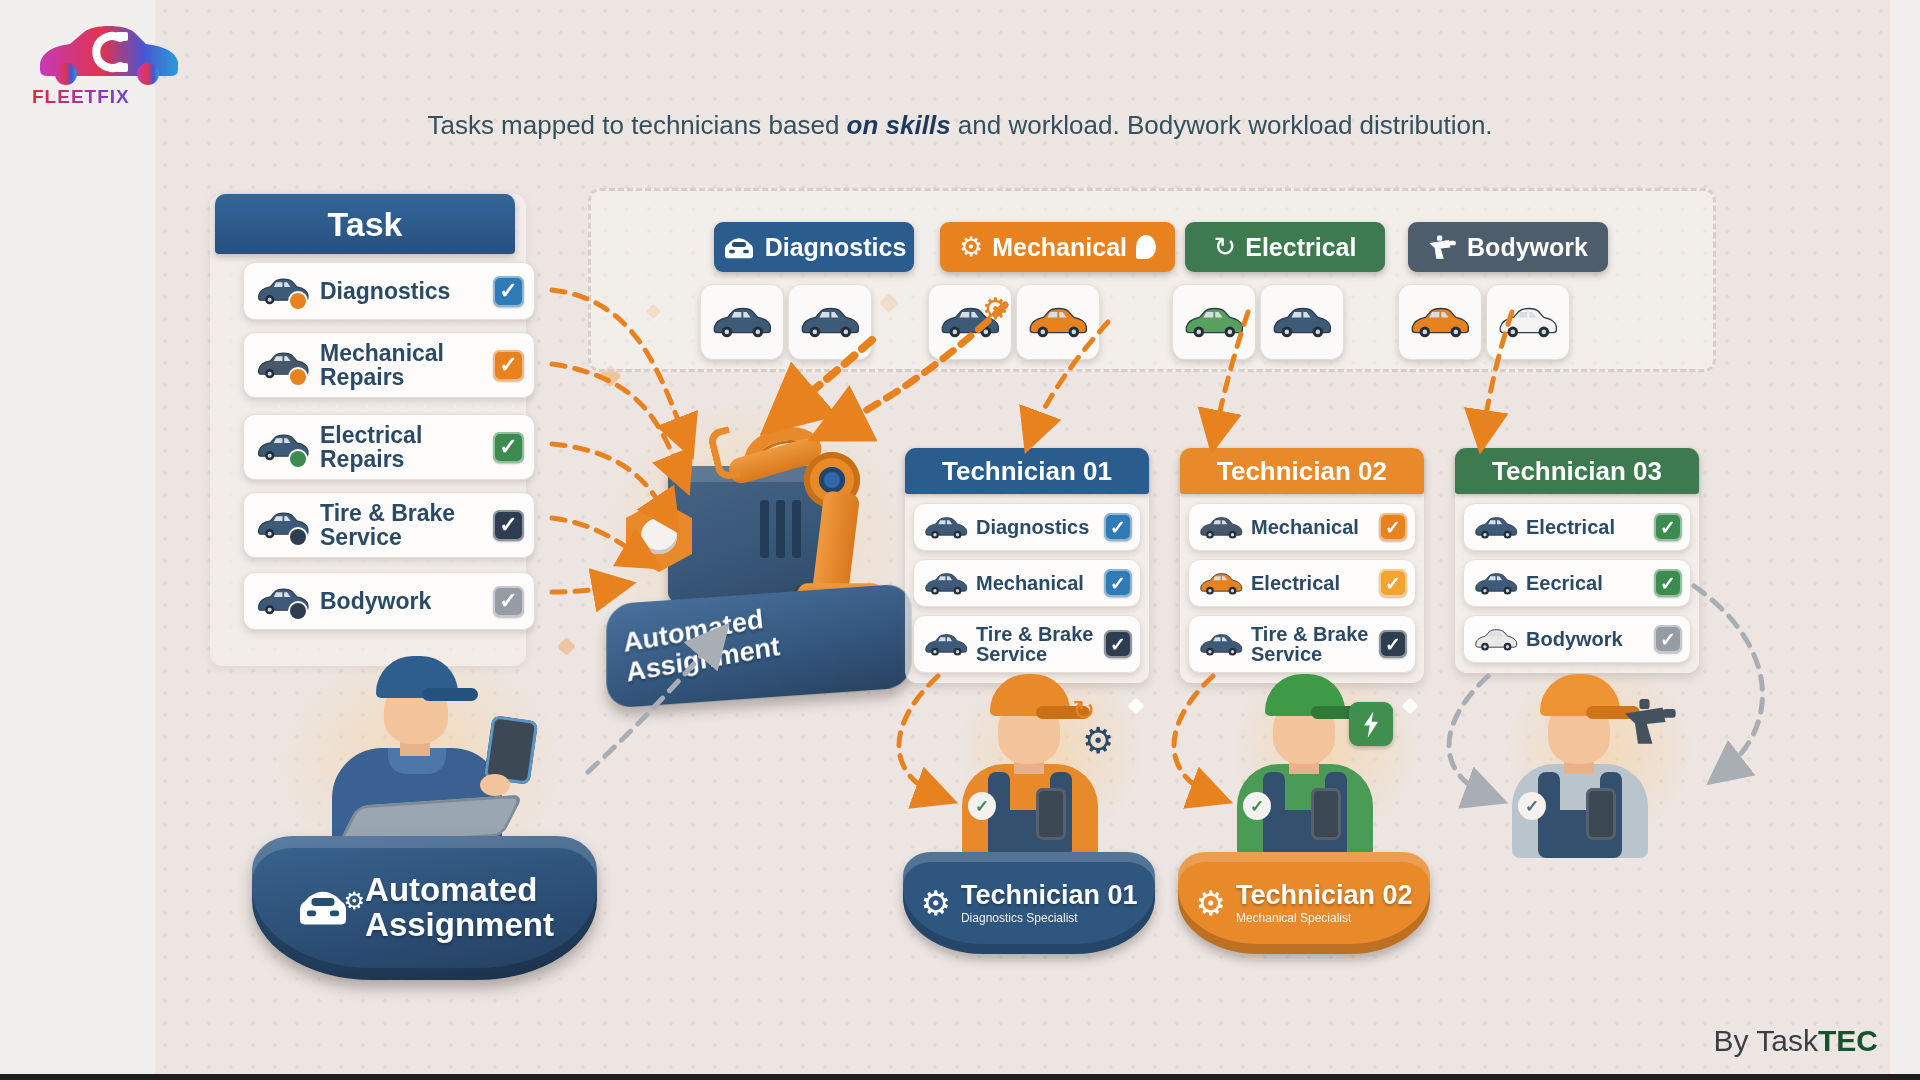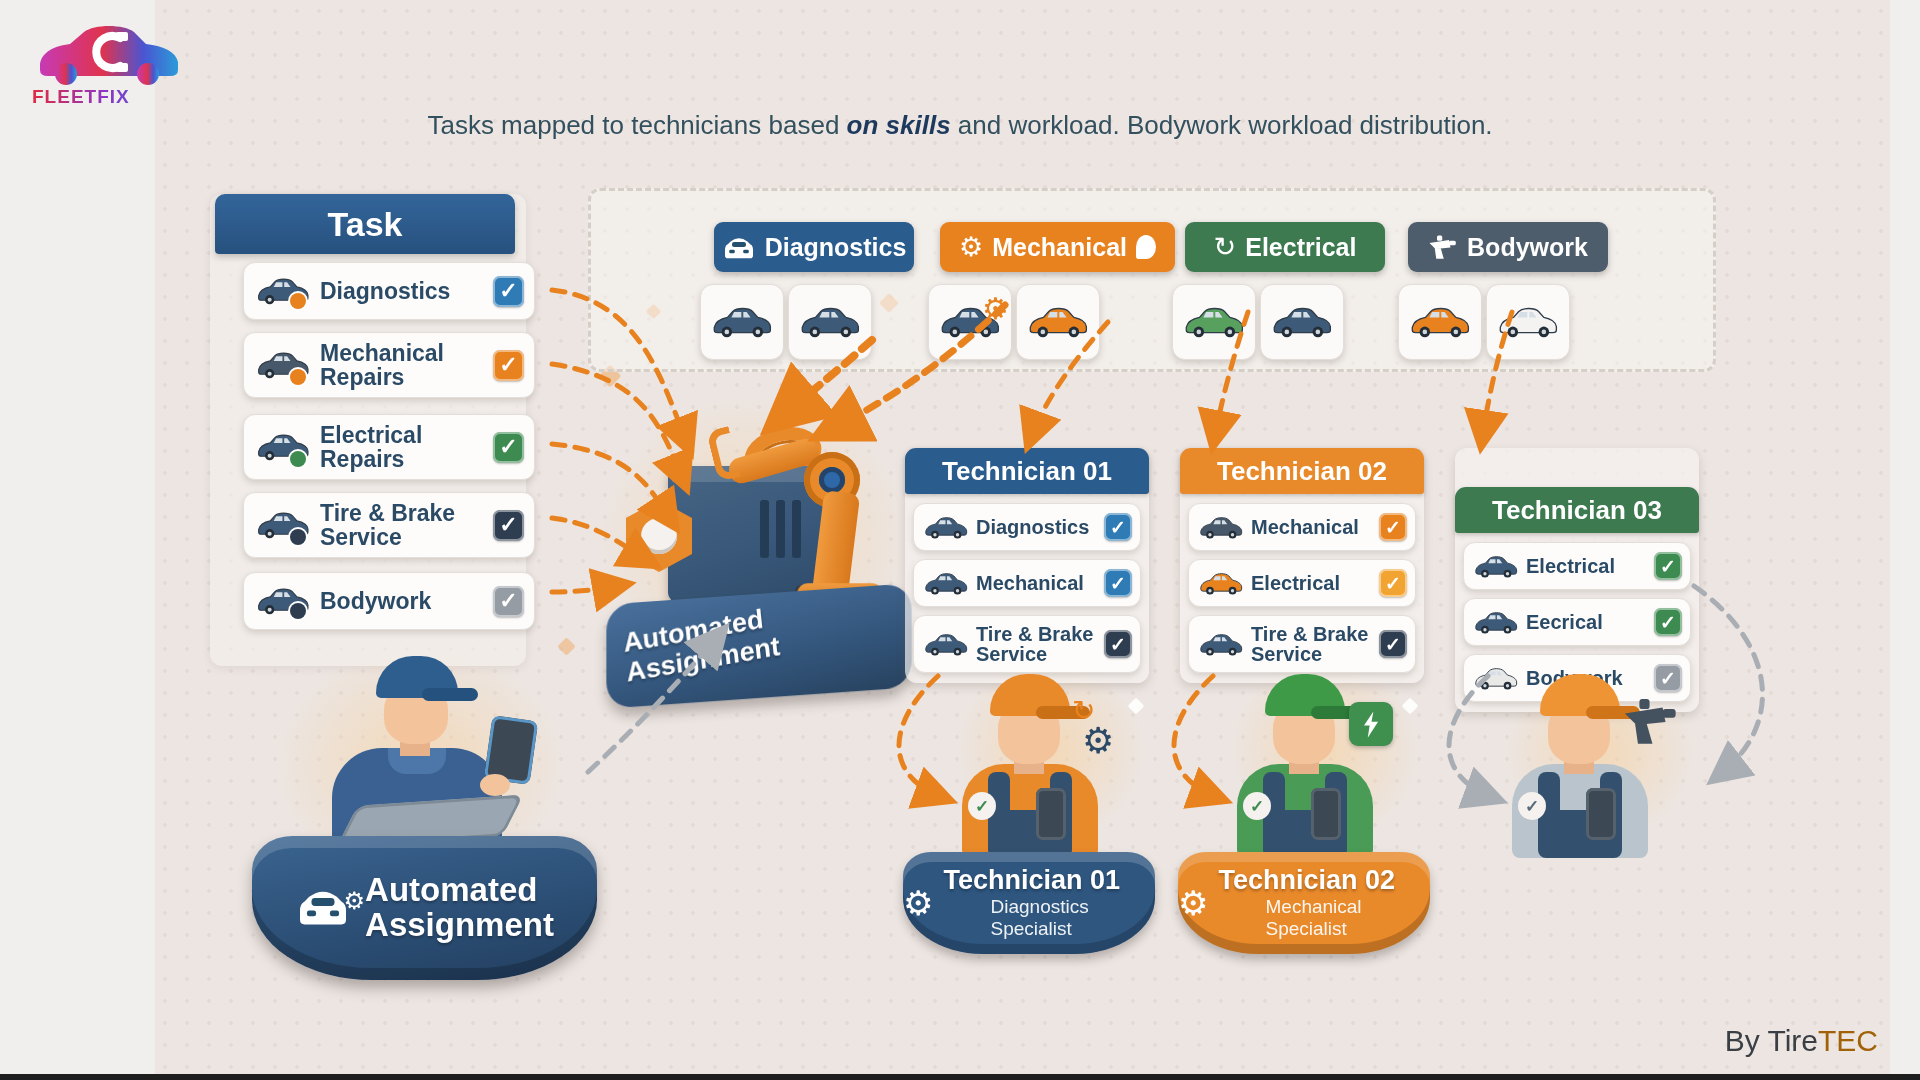--- a/index.html
+++ b/index.html
@@ -106,21 +106,21 @@
         display:flex;align-items:center;justify-content:center;font-size:17px;font-weight:bold;color:#3d8b50;}
   .av-sideicon{position:absolute;font-size:36px;}
   .greenbox{position:absolute;width:44px;height:44px;background:#3f8f4f;border-radius:9px;display:flex;align-items:center;justify-content:center;box-shadow:0 2px 4px rgba(0,0,0,.25);}
 
   
   .ribbon{position:absolute;top:852px;width:252px;height:102px;border-radius:28px 28px 80px 80px / 24px 24px 56px 56px;
         box-shadow:0 6px 10px rgba(60,50,45,.3), inset 0 10px 0 rgba(255,255,255,.18), inset 0 -10px 0 rgba(0,0,0,.18);
         display:flex;align-items:center;justify-content:center;gap:10px;color:#fff;}
   .ribbon-txt{text-align:left;}
   .ribbon-title{font-size:27px;font-weight:bold;text-shadow:0 2px 3px rgba(0,0,0,.3);line-height:1.05;}
-  .ribbon-sub{font-size:19px;opacity:.92;margin-top:2px;margin-left:47px;}
+  .ribbon-sub{font-size:12px;opacity:.92;margin-top:2px;}
   .ribbon-icon{font-size:34px;line-height:1;}
 
   
   .figure{position:absolute;left:292px;top:656px;width:260px;height:190px;}
   .fg-body{position:absolute;left:40px;top:92px;width:170px;height:98px;border-radius:50px 50px 10px 10px;background:#3a6191;}
   .fg-collar{position:absolute;left:96px;top:92px;width:58px;height:26px;background:#4d77a8;border-radius:0 0 18px 18px;}
   .fg-face{position:absolute;left:92px;top:28px;width:64px;height:60px;background:#f3c49c;border-radius:42%;}
   .fg-cap{position:absolute;left:84px;top:0;width:82px;height:42px;border-radius:44px 44px 6px 6px;background:#2e5e8e;}
   .fg-brim{position:absolute;left:130px;top:32px;width:56px;height:13px;border-radius:8px;background:#24517d;}
   .fg-device{position:absolute;left:196px;top:62px;width:46px;height:64px;background:#3c4854;border-radius:8px;
@@ -129,21 +129,21 @@
   .big-ribbon{position:absolute;left:252px;top:836px;width:345px;height:144px;
         border-radius:40px 40px 120px 120px / 34px 34px 80px 80px;
         background:linear-gradient(170deg,#3a648f 0%,#2c4f76 55%,#223e5e 100%);
         box-shadow:0 8px 14px rgba(60,50,45,.35), inset 0 12px 0 rgba(255,255,255,.16), inset 0 -12px 0 rgba(0,0,0,.2);
         display:flex;align-items:center;justify-content:center;gap:14px;color:#fff;}
   .big-ribbon .ribbon-title{font-size:33px;}
   .fg-tablet{position:absolute;left:350px;top:800px;width:160px;height:42px;background:#9aa7b2;border-radius:10px;
         transform:skewX(-30deg) rotate(-4deg);box-shadow:inset 0 0 0 3px #7e8b96;}
 
   .credit{position:absolute;right:42px;top:1024px;font-size:30px;color:#3a3f45;}
-  .credit b{color:#a16207;font-weight:400;}
+  .credit b{color:#14532d;font-weight:700;}
 
   svg.overlay{position:absolute;inset:0;pointer-events:none;}
 </style>
 </head>
 <body>
 
 <div class="stage">
   <div class="strip-left"></div>
   <div class="strip-right"></div>
 
@@ -399,21 +399,21 @@
         <svg class="car" width="48" height="27" style="color: rgb(61, 90, 120);">
             <use href="#car-side"></use>
           </svg>
         <span class="card-label">Tire &amp; Brake Service</span>
         <span class="checkbox" style="background: rgb(46, 62, 80);">✓</span>
       </div>
     </div>
   </div>
 
   <div class="tech-card" style="left:1455px;">
-    <div class="tech-card-header" style="background: rgb(61, 122, 80); margin-top: 39px;">Technician 03</div>
+    <div class="tech-card-header" style="background: rgb(61, 122, 80);">Technician 03</div>
     <div class="tech-card-body">
       <div class="card-item">
         <svg class="car" width="48" height="27" style="color: rgb(61, 90, 120);">
             <use href="#car-side"></use>
           </svg>
         <span class="card-label">Electrical</span>
         <span class="checkbox" style="background: rgb(61, 139, 80);">✓</span>
       </div>
       <div class="card-item">
         <svg class="car" width="48" height="27" style="color: rgb(61, 90, 120);">
@@ -548,16 +548,16 @@
       <path d="M938 676 C 886 724, 884 776, 944 798" marker-end="url(#ah-o)"></path>
       <path d="M1213 676 C 1161 724, 1159 776, 1219 798" marker-end="url(#ah-o)"></path>
     </g>
     <g stroke="#a9aeb4" stroke-width="5" fill="none" stroke-dasharray="13 10" stroke-linecap="round">
       <path d="M1488 676 C 1436 724, 1434 776, 1494 798" marker-end="url(#ah-g)"></path>
       <path d="M1694 586 C 1772 640, 1788 722, 1718 776" marker-end="url(#ah-g)"></path>
       <path d="M588 772 C 642 722, 684 676, 720 634" marker-end="url(#ah-g)"></path>
     </g>
   </svg>
 
-  <div class="credit"><span>By Tire</span><b>TEC</b></div>
+  <div class="credit"><span>By Task</span><b>TEC</b></div>
 
   <div class="bottom-bar"></div>
 </div>
 
 </body></html>

